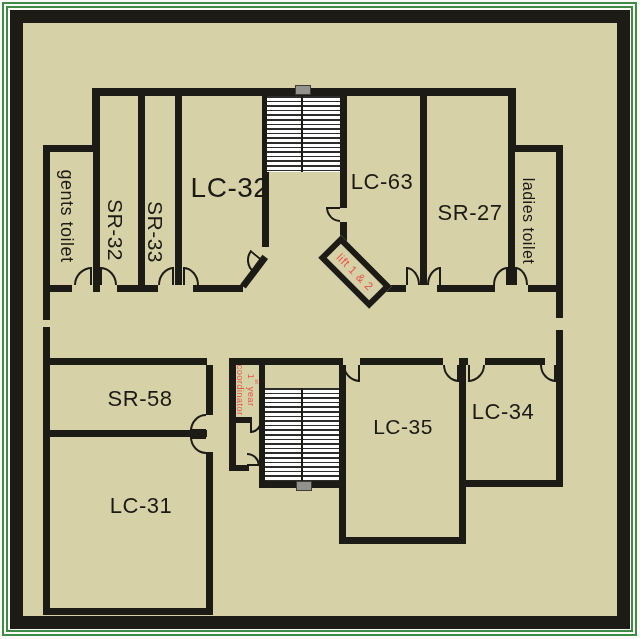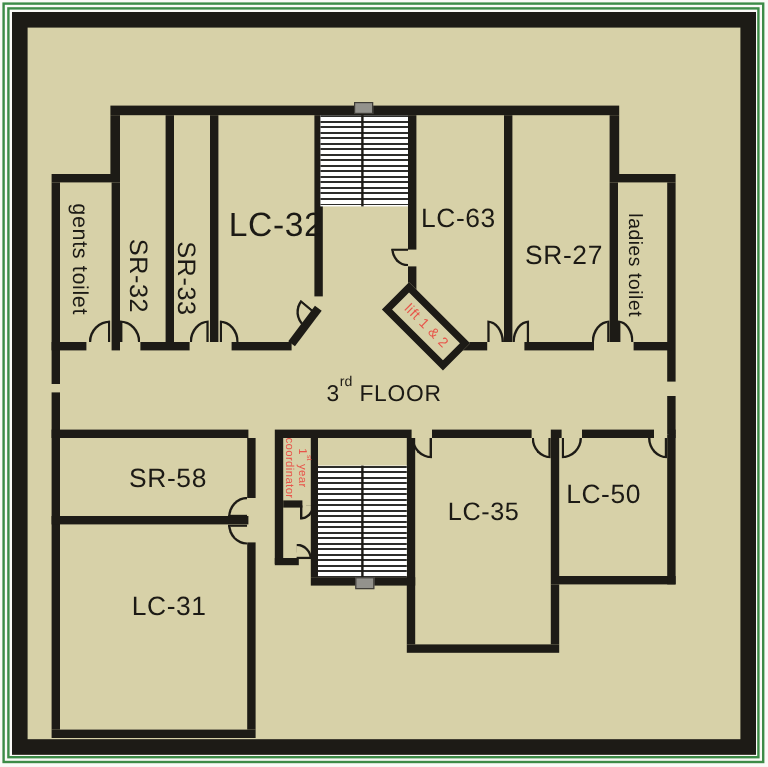--- a/index.html
+++ b/index.html
@@ -130,24 +130,21 @@
   <div class="lbl rot90" style="left:66px;top:216px;font-size:18px">gents toilet</div>
   <div class="lbl rot90" style="left:115px;top:230px;font-size:21px">SR-32</div>
   <div class="lbl rot90" style="left:155px;top:232px;font-size:21px">SR-33</div>
   <div class="lbl" style="left:230px;top:188px;font-size:28px">LC-32</div>
   <div class="lbl" style="left:382px;top:182px;font-size:22px">LC-63</div>
   <div class="lbl" style="left:470px;top:213px;font-size:22px">SR-27</div>
   <div class="lbl rot90" style="left:528px;top:221px;font-size:16px">ladies toilet</div>
   <div class="lbl" style="left:140px;top:399px;font-size:22px">SR-58</div>
   <div class="lbl" style="left:141px;top:506px;font-size:22px">LC-31</div>
   <div class="lbl" style="left:403px;top:427px;font-size:21px">LC-35</div>
-  <div class="lbl" style="left:503px;top:412px;font-size:22px">LC-50</div>
+  <div class="lbl" style="left:503px;top:412px;font-size:22px">LC-34</div>
 
   <div class="lbl rot90 red" style="left:246px;top:390px;font-size:9.5px;letter-spacing:0.3px">
     <div><span>1</span><sup>st</sup><span> year</span></div>
     <div>coordinator</div>
   </div>
 
-  <div class="lbl" style="left:320px;top:329px;font-size:19px;letter-spacing:0.6px">
-    <span>3</span><sup>rd</sup><span> FLOOR</span>
-  </div>
 
 </div>
 
 </body></html>

